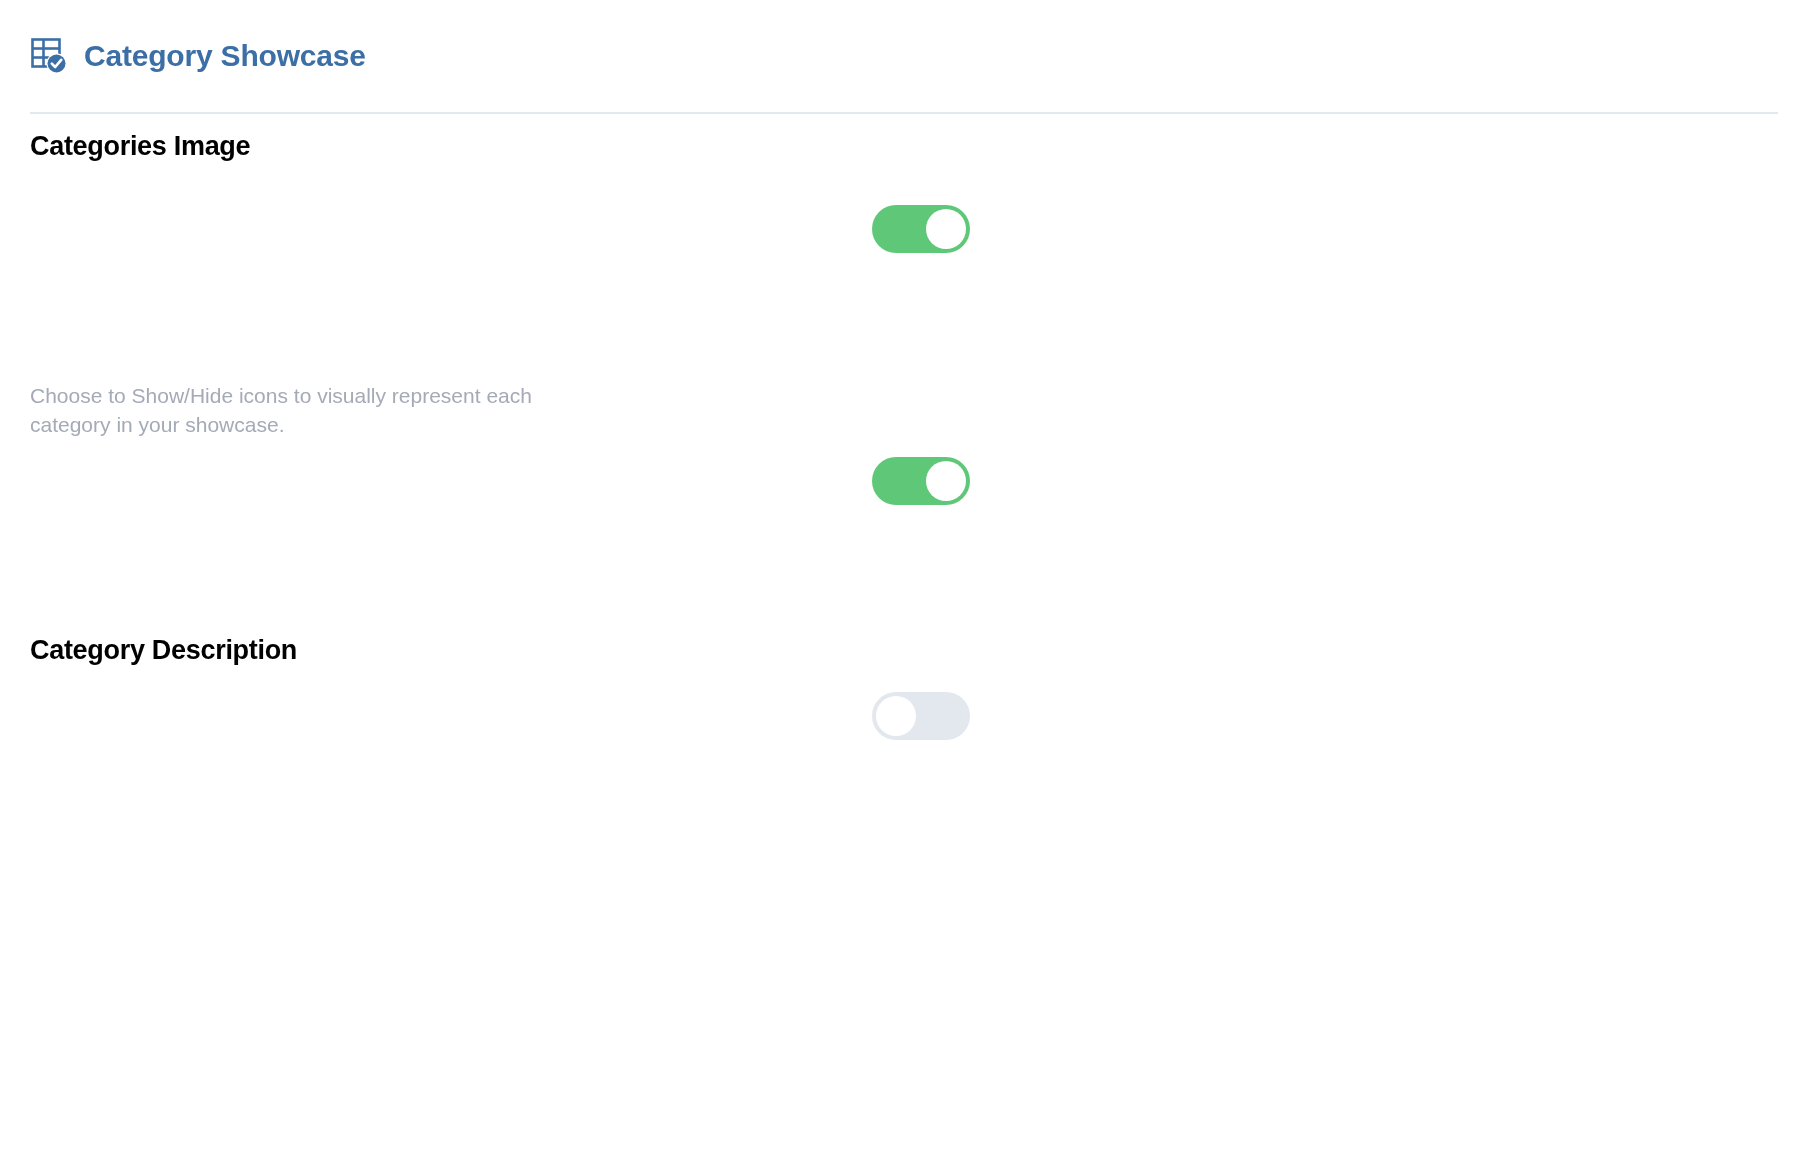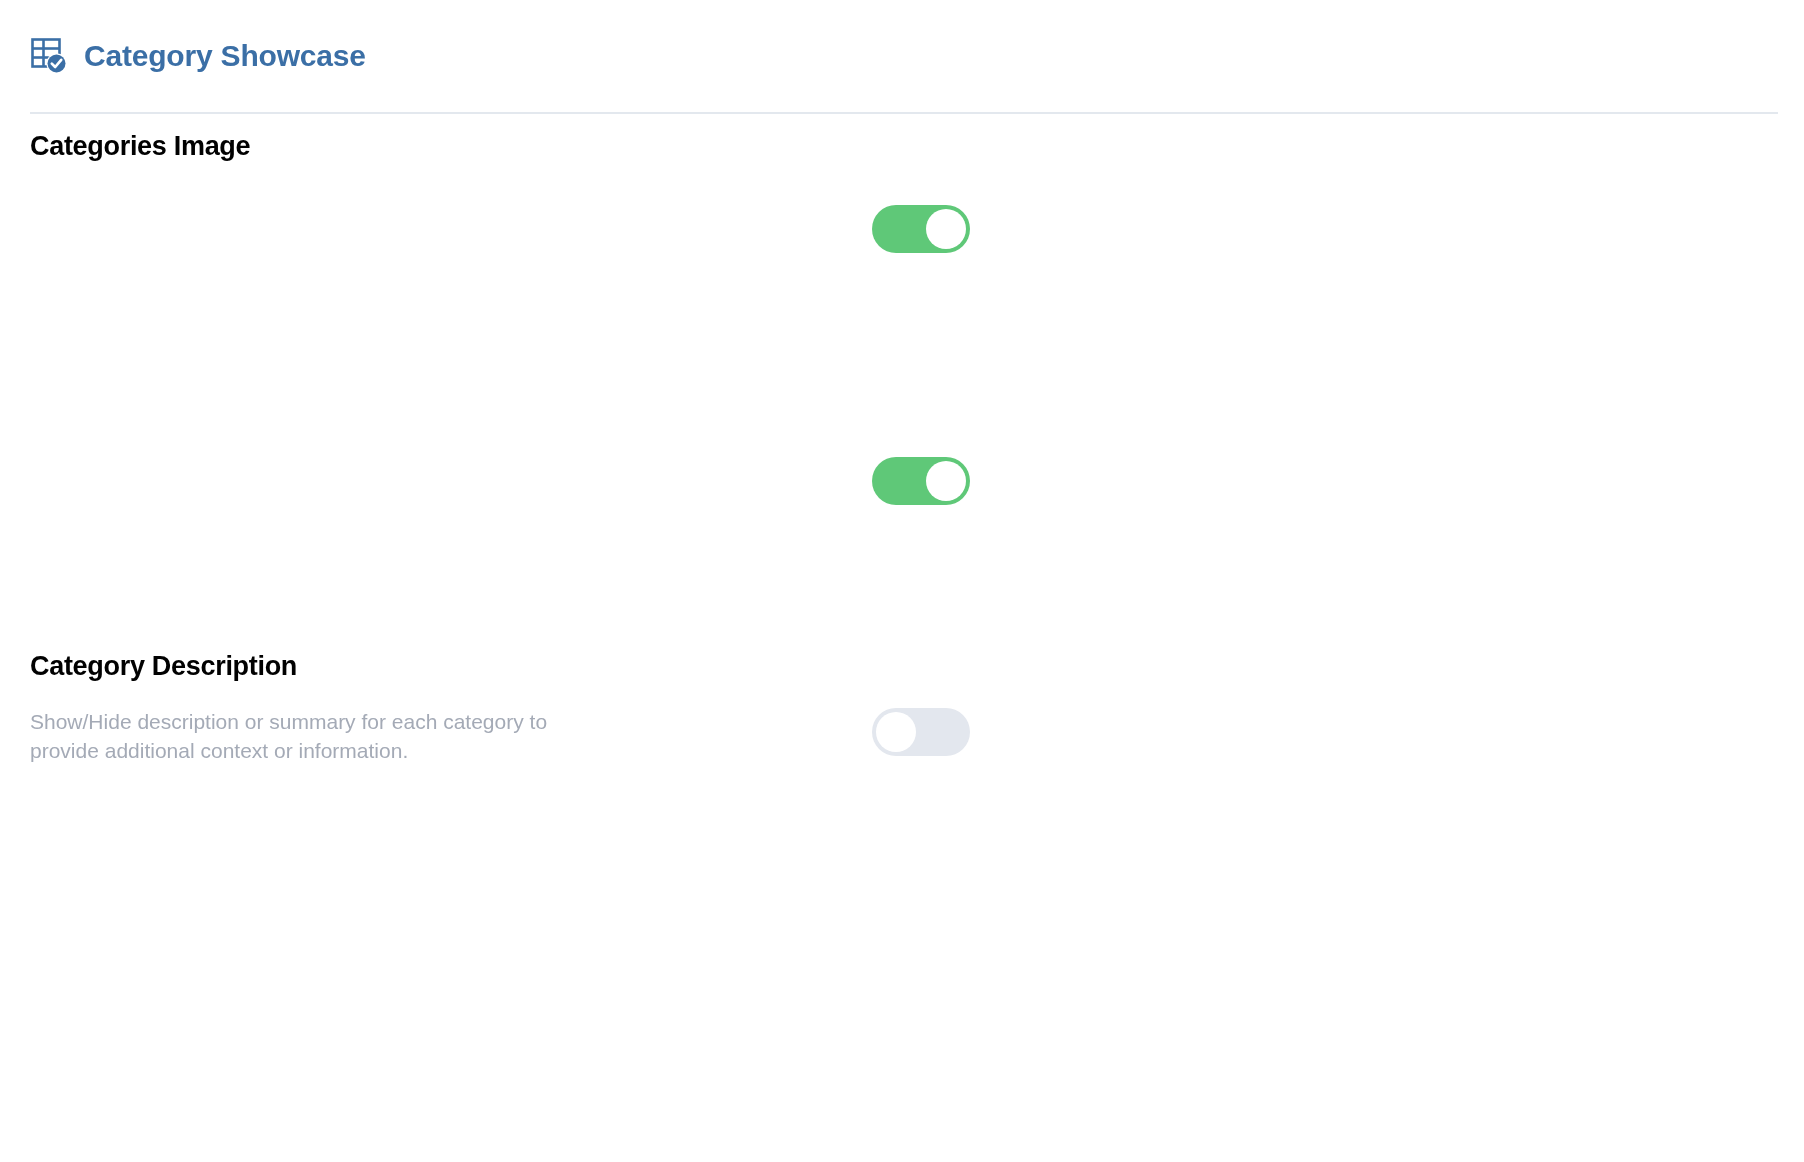--- a/index.html
+++ b/index.html
@@ -64,21 +64,21 @@
     top: 130px;
     width: 1804px;
   }
 
   .setting-row {
     position: relative;
     width: 1804px;
     height: 252px;
     padding-left: 9px;
   }
-  .setting-row.last { height: 260px; margin-top: 16px; }
+  .setting-row.last { height: 260px; }
 
   .setting-text {
     position: absolute;
     left: 30px;
     top: 0;
     width: 620px;
   }
 
   .setting-label {
     font-size: 27px;
@@ -166,33 +166,33 @@
       </div>
       <div class="toggle-wrap">
         <button class="toggle on" aria-label="Categories Image toggle">
           <span class="knob"></span>
         </button>
       </div>
     </div>
 
     <div class="setting-row row-1">
       <div class="setting-text">
+        <div class="setting-desc">Choose to Show/Hide icons to visually represent each category in your showcase.</div>
       </div>
       <div class="toggle-wrap">
         <button class="toggle on" aria-label="Categories Icon toggle">
           <span class="knob"></span>
         </button>
       </div>
     </div>
 
 
     <div class="setting-row row-3 last">
       <div class="setting-text">
         <div class="setting-label">Category Description</div>
-        <div class="setting-desc">Show/Hide description or summary for each category to provide additional context or information.</div>
       </div>
       <div class="toggle-wrap">
         <button class="toggle" aria-label="Category Description toggle">
           <span class="knob"></span>
         </button>
       </div>
     </div>
 
   </div>
 </div>

